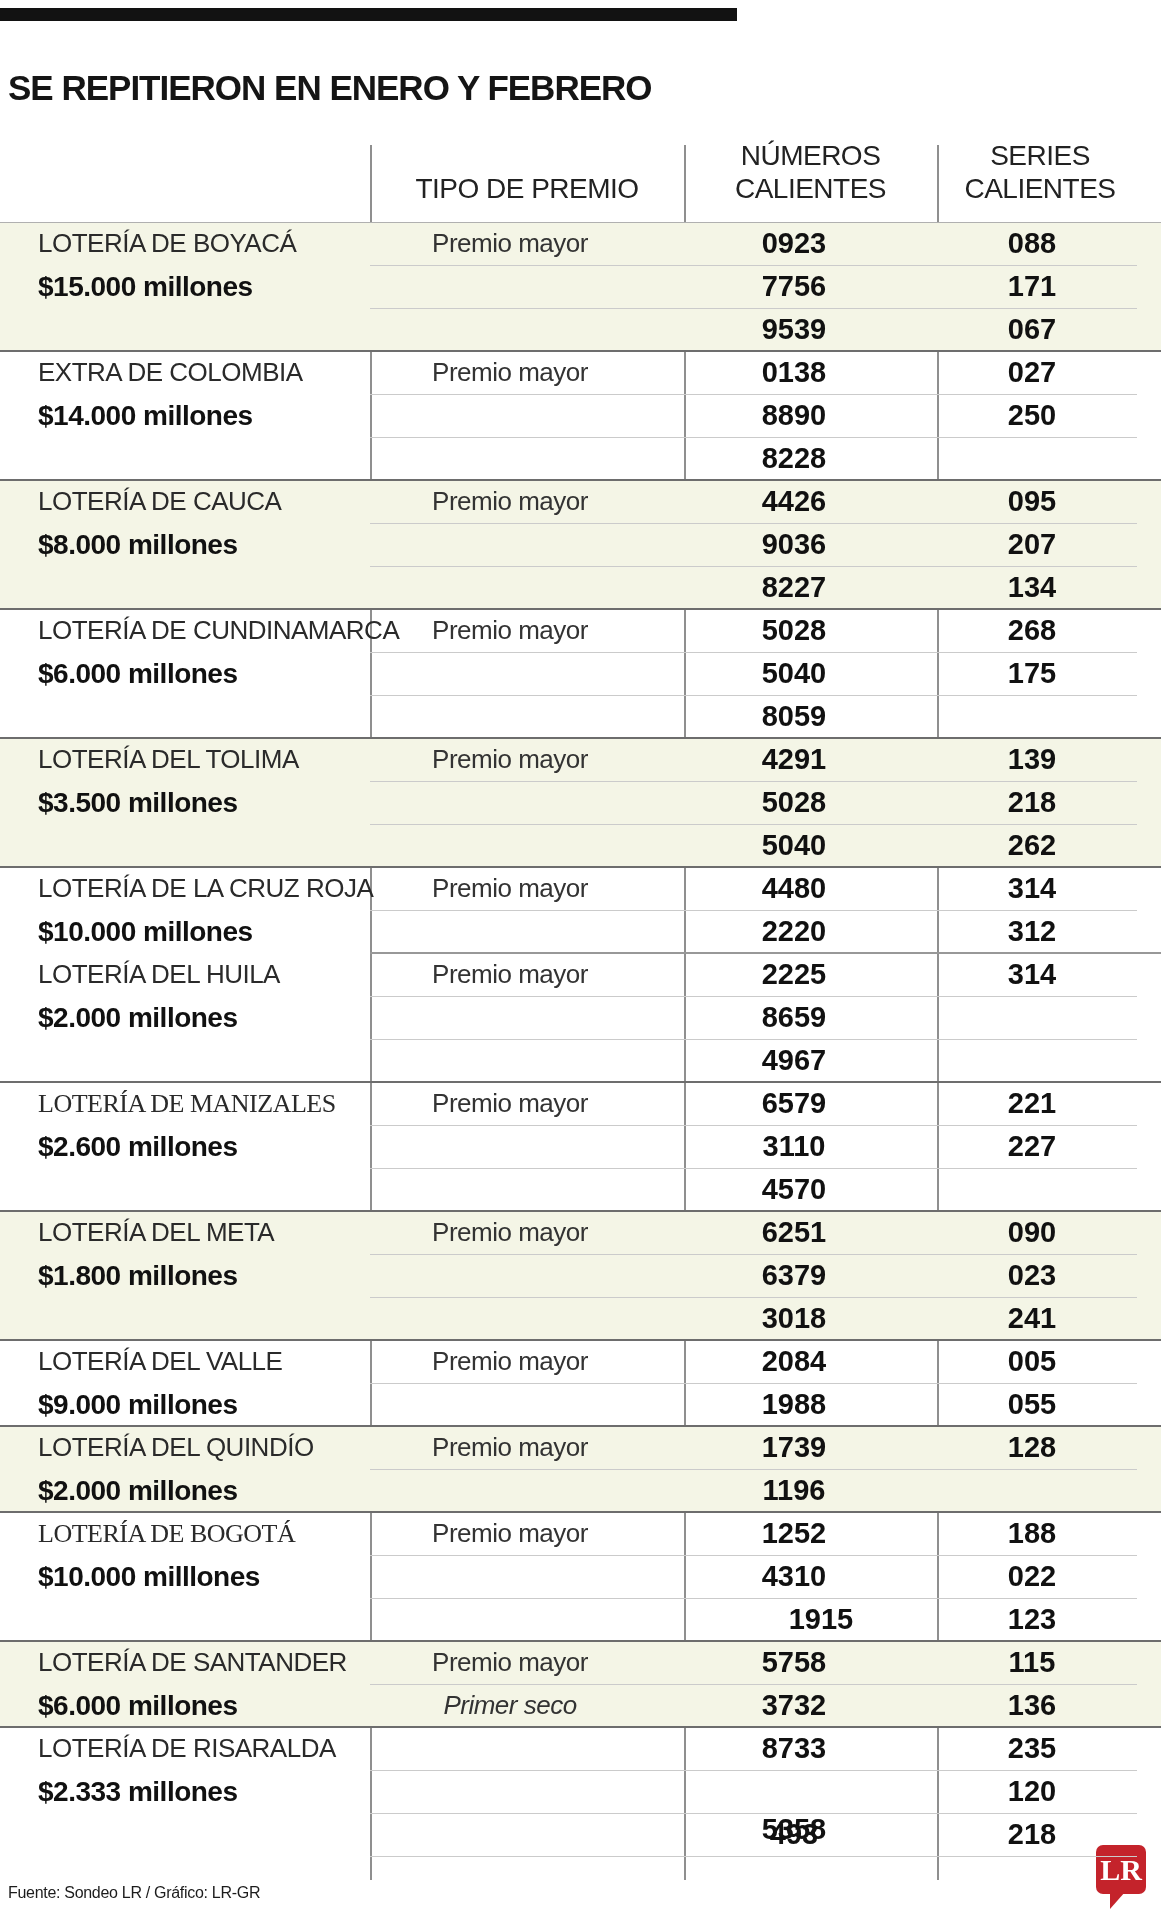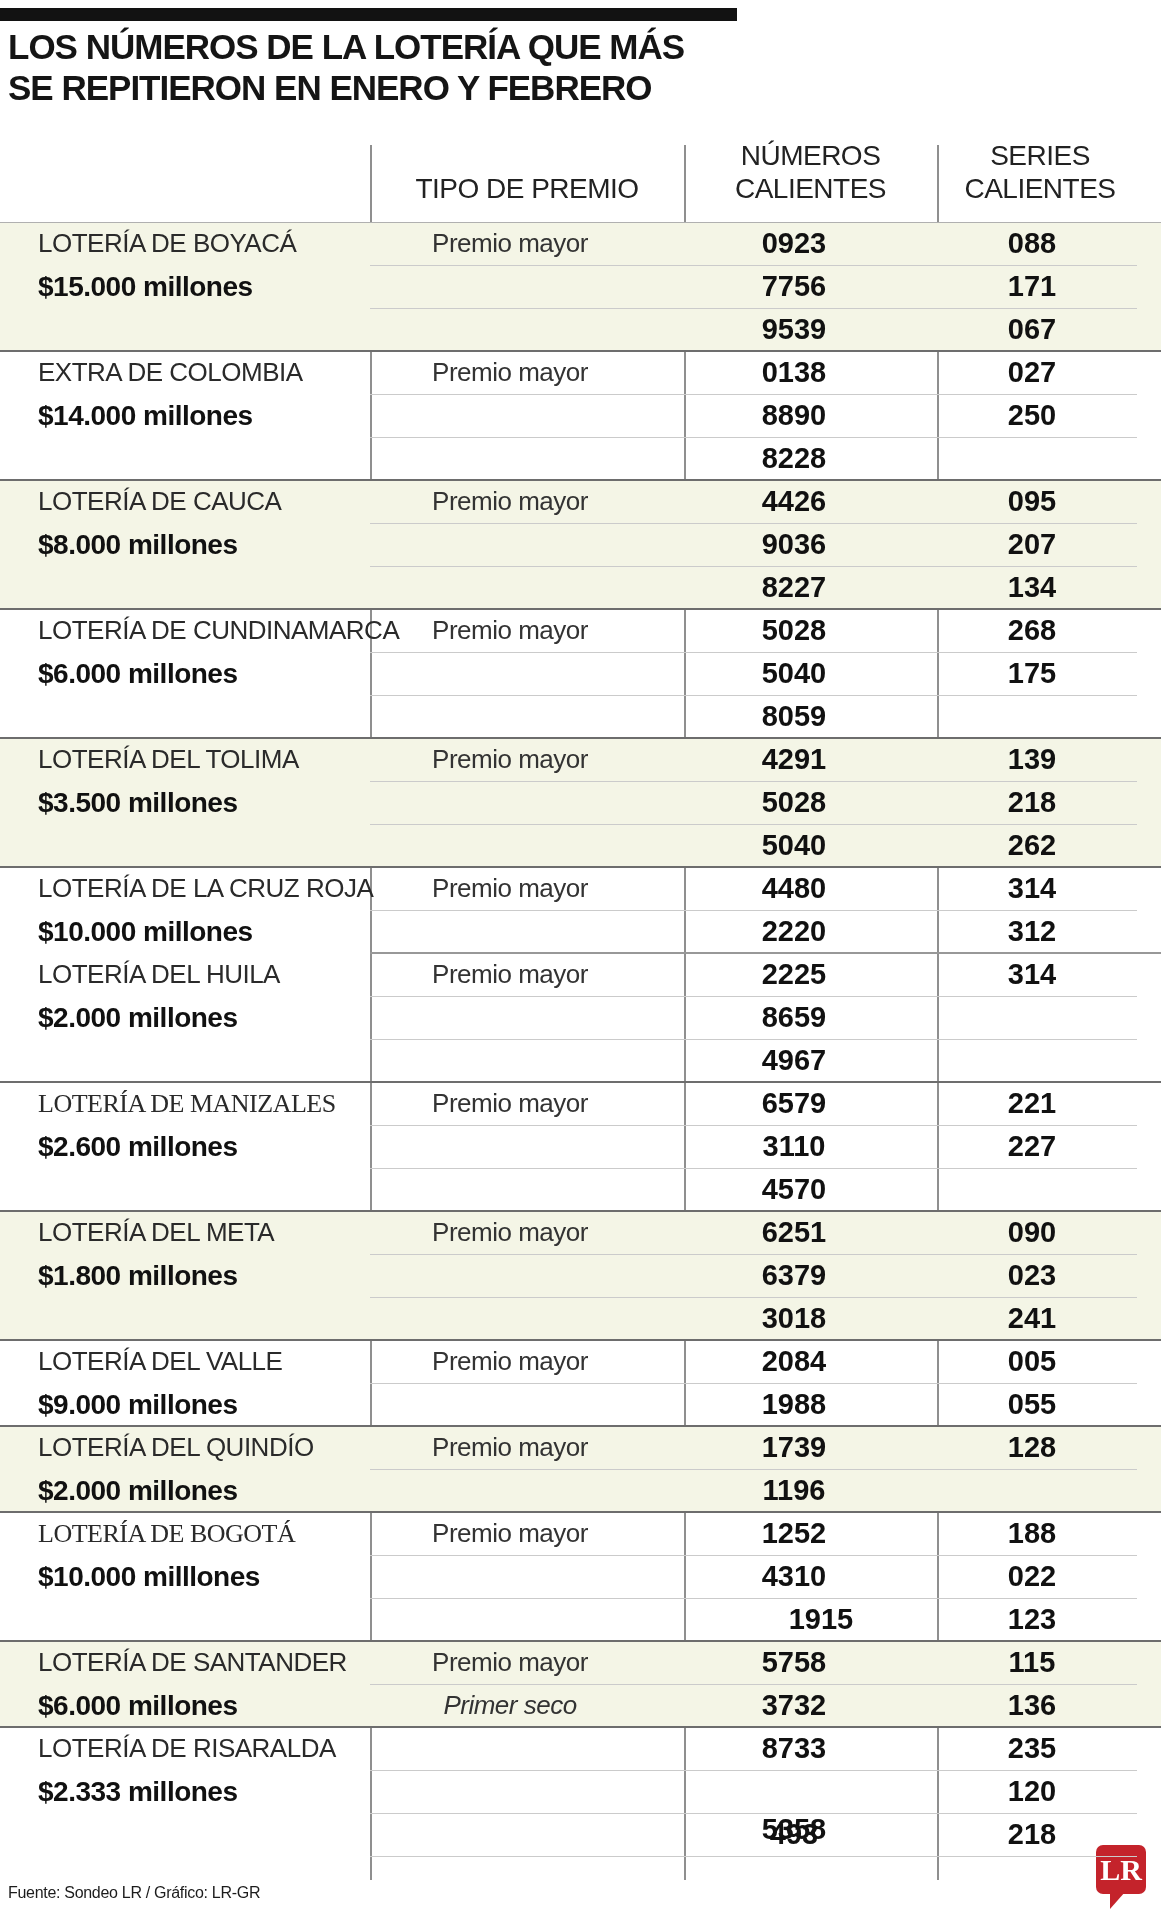--- a/index.html
+++ b/index.html
@@ -34,21 +34,20 @@
   #lr-logo{left:1096px;top:1845px;width:50px;height:49px;border-radius:7px;text-align:center;}
   #lr-logo span{font-family:"Liberation Serif",serif;font-weight:700;font-size:30px;line-height:50px;color:#ffffff;}
   #lr-tail{left:1110px;top:1892px;width:0;height:0;border-top:17px solid #c4232b;border-right:15px solid transparent;}
 </style>
 </head>
 <body>
 
 <div id="stage">
   <div id="top-rule" class="abs" style="background: rgb(18, 18, 18);"></div>
 
-  <div id="title-1" class="abs title-line">LOS NÚMEROS DE LA LOTERÍA QUE MÁS</div>
   <div id="head-tipo" class="abs col-head">TIPO DE PREMIO</div>
 
   <div id="title-2" class="abs title-line">SE REPITIERON EN ENERO Y FEBRERO</div>
   <div id="head-numeros" class="abs col-head">
     <div>NÚMEROS</div>
     <div>CALIENTES</div>
   </div>
   <div id="head-series" class="abs col-head">
     <div>SERIES</div>
     <div>CALIENTES</div>

